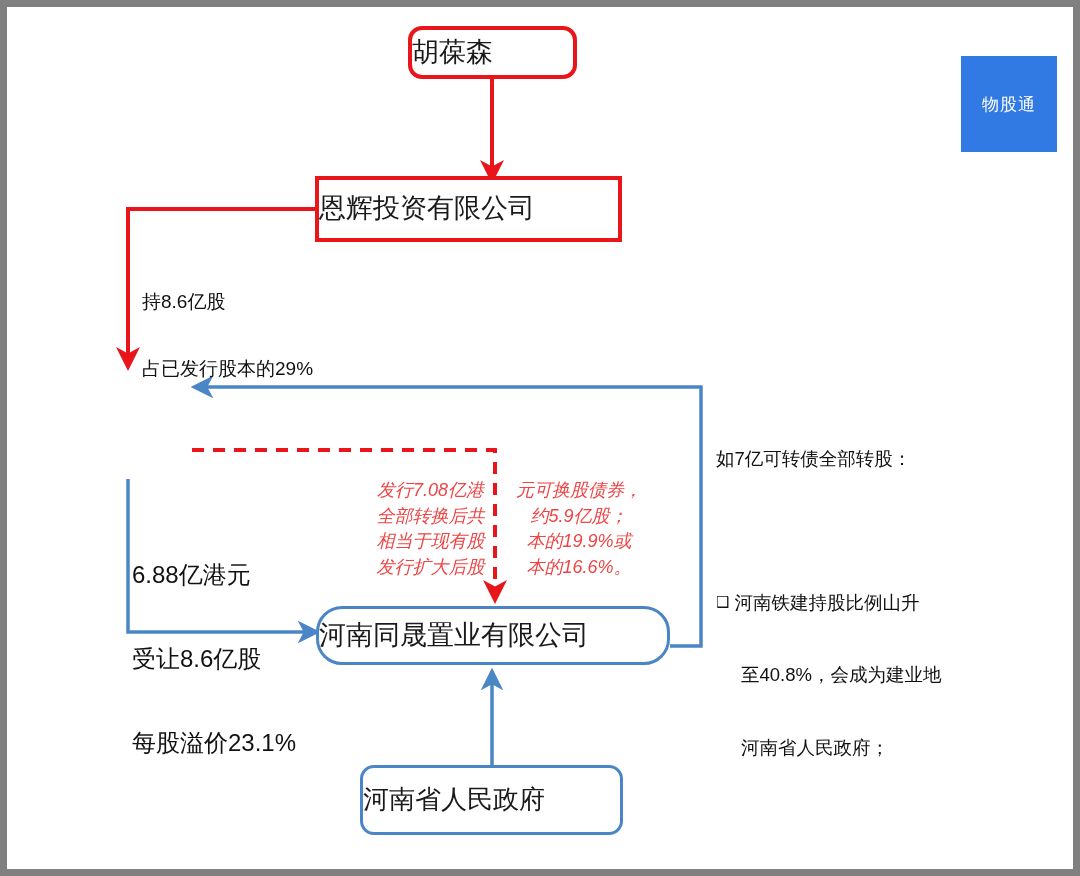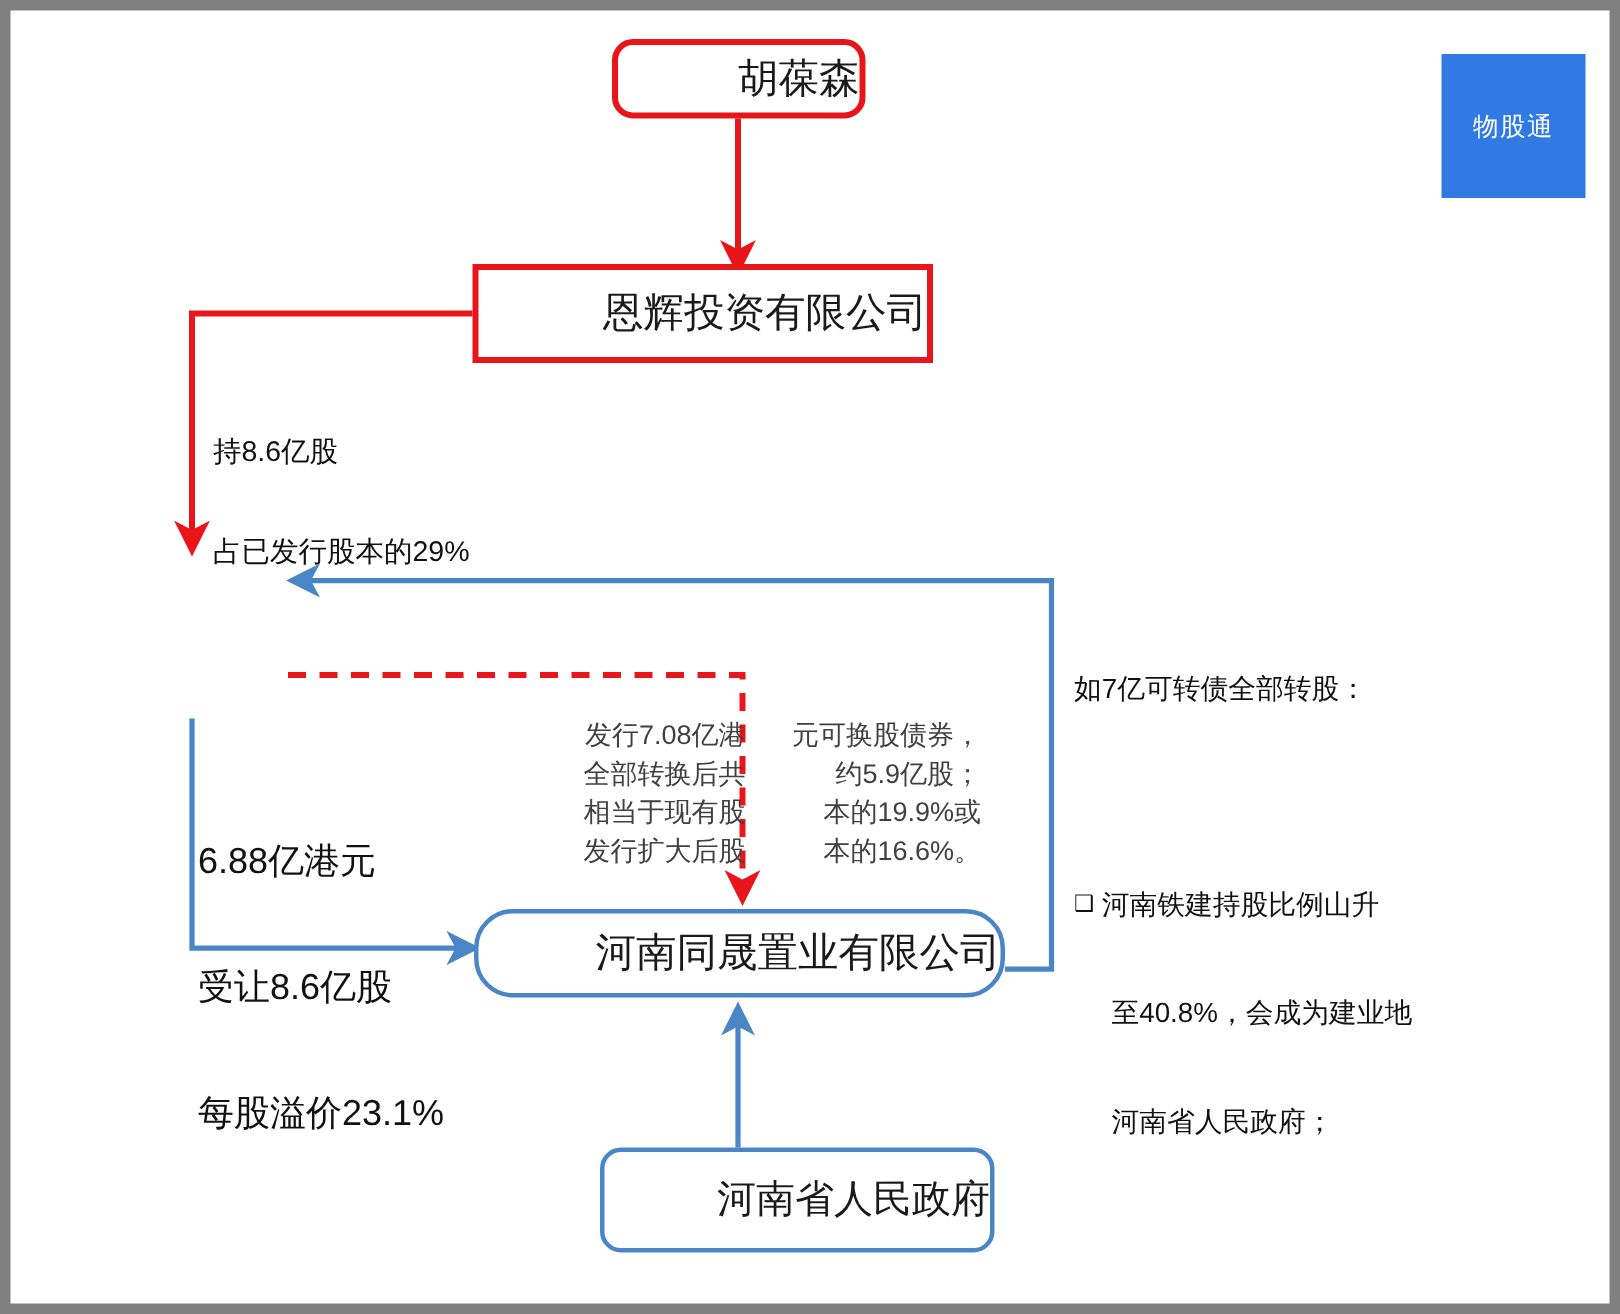--- a/index.html
+++ b/index.html
@@ -24,21 +24,21 @@
     left: 0;
     top: 0;
     width: 1066px;
     height: 862px;
   }
   .node {
     position: absolute;
     box-sizing: border-box;
     display: flex;
     align-items: center;
-    justify-content: flex-end;
+    justify-content: flex-start;
     background: #ffffff;
     text-align: center;
     color: #1a1a1a;
     z-index: 5;
   }
   .node-red {
     border: 4px solid #e8161a;
   }
   .node-blue {
     border: 3px solid #4a86c5;
@@ -74,28 +74,30 @@
   }
   #watermark {
     position: absolute;
     display: flex;
     align-items: center;
     justify-content: center;
     color: #ffffff;
     font-size: 17px;
     letter-spacing: 1px;
     z-index: 9;
+    margin-top: 20px;
   }
   .flow-text {
     position: absolute;
     z-index: 4;
     line-height: 1.42;
-    color: #404040;
-    text-align: right;
+    color: #ef4444;
+    text-align: center;
     white-space: pre-line;
+    font-style: italic;
   }
 </style>
 </head>
 <body>
 
 <div id="canvas">
 
   <svg id="svg-layer" viewBox="0 0 1066 862">
     <defs>
       <marker id="arrow-red" viewBox="0 0 12 12" refX="6" refY="6" markerWidth="6" markerHeight="6" orient="auto-start-reverse">
@@ -125,21 +127,21 @@
 
   <div class="node node-red" style="left:308px; top:169px; width:307px; height:66px; font-size:27px;">
     <span class="node-label">恩辉投资有限公司</span>
   </div>
 
 
   <div class="node node-blue" style="left:309px; top:599px; width:354px; height:59px; font-size:27px;border-radius:26px;">
     <span class="node-label">河南同晟置业有限公司</span>
   </div>
 
-  <div class="node node-blue rounded" style="left:353px; top:758px; width:263px; height:70px; font-size:26px;margin-left:40px;">
+  <div class="node node-blue rounded" style="left:353px; top:758px; width:263px; height:70px; font-size:26px;">
     <span class="node-label">河南省人民政府</span>
   </div>
 
   <div class="ann" style="left:135px; top:245px; font-size:19px;">
     <span class="bullet-line">持8.6亿股</span>
     <span class="bullet-line">占已发行股本的29%</span>
   </div>
 
   <div class="ann" style="left:125px; top:505px; font-size:24px;">
     <span class="bullet-line">6.88亿港元</span>

